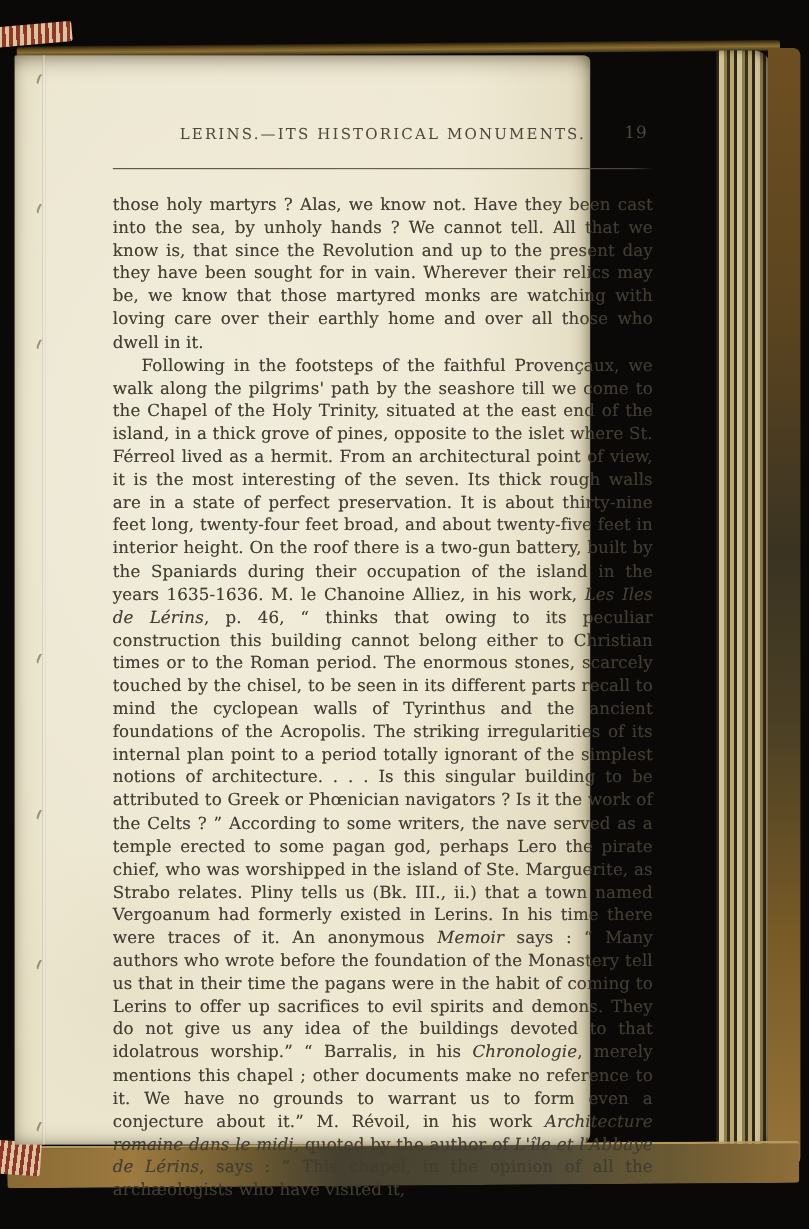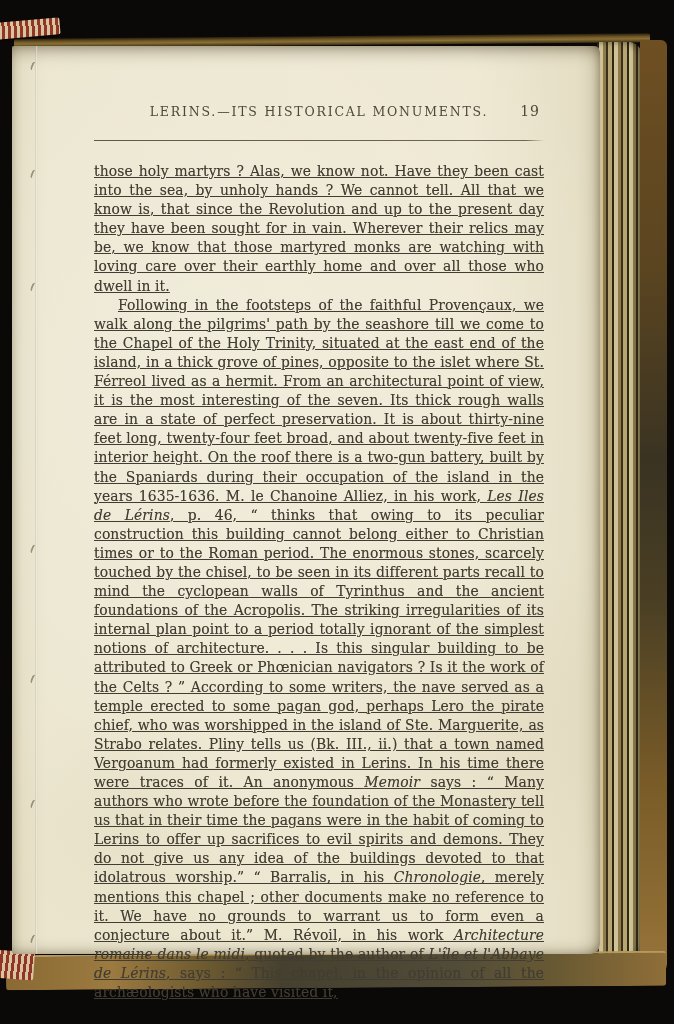--- a/index.html
+++ b/index.html
@@ -50,21 +50,21 @@
     position:absolute;left:6px;top:953px;width:660px;height:33px;
     transform:rotate(-0.4deg);
     border-top:2px solid #b59a5e;
     background:linear-gradient(90deg,#8a6a33 0%,#9c7a40 16%,#6d5a30 30%,
       #45402f 42%,#514b38 68%,#6a5a33 84%,#8f6e38 100%);
     border-radius:3px;
   }
 
   
   .page{
-    position:absolute;left:12px;top:46px;width:588px;height:908px;
+    position:absolute;left:12px;top:46px;width:480px;height:908px;
     background:
       radial-gradient(120% 100% at 32% 38%, rgba(255,255,255,.28), rgba(255,255,255,0) 62%),
       radial-gradient(40% 30% at 80% 75%, rgba(150,120,60,.07), rgba(150,120,60,0) 70%),
       radial-gradient(30% 20% at 20% 85%, rgba(150,120,60,.06), rgba(150,120,60,0) 70%),
       linear-gradient(90deg,#e0d9bd 0,#ebe5cd 6%,#eee8d2 78%,#e6dfc6 96%,#d6ceb2 100%);
     box-shadow:
       inset 0 16px 18px -14px rgba(60,45,20,.55),
       inset -7px 0 12px -7px rgba(60,45,20,.5),
       inset 0 -12px 16px -13px rgba(60,45,20,.5),
       inset 9px 0 12px -10px rgba(60,45,20,.3);
@@ -95,21 +95,20 @@
   .rule{
     margin-top:16px;height:1px;
     background:linear-gradient(90deg,rgba(88,80,66,.95),rgba(88,80,66,.85) 96%,rgba(88,80,66,0));
   }
   .bodytext{
     margin-top:21px;
     font-size:13.9px;line-height:19.1px;
     text-align:justify;color:#423d32;
     letter-spacing:.1px;
     text-shadow:0 0 .4px rgba(66,61,50,.5);
-    text-decoration:underline;
   }
   .bodytext p{margin:0;}
   .bodytext p.indent{text-indent:24px;}
   .bodytext i{font-style:italic;}
 </style>
 </head>
 <body>
 
 <div class="photo">
 

